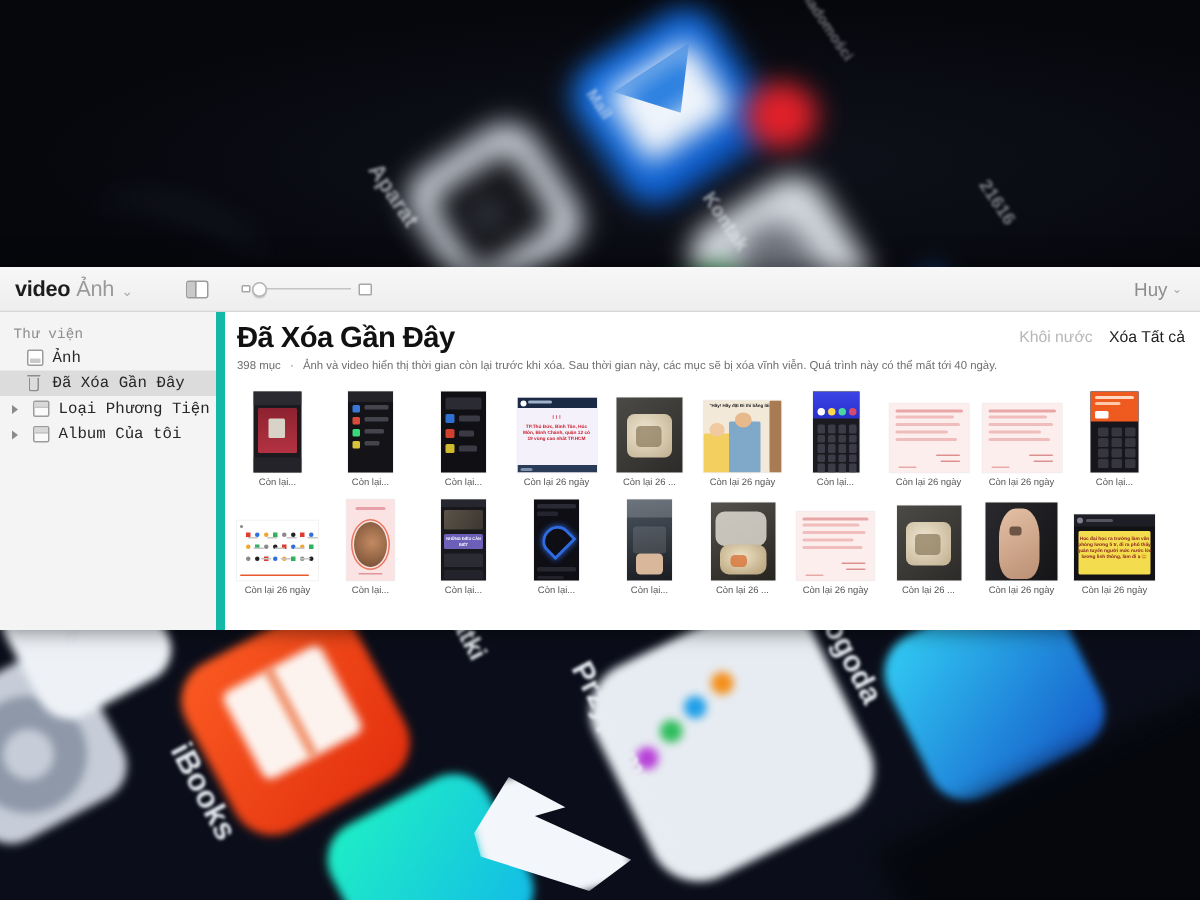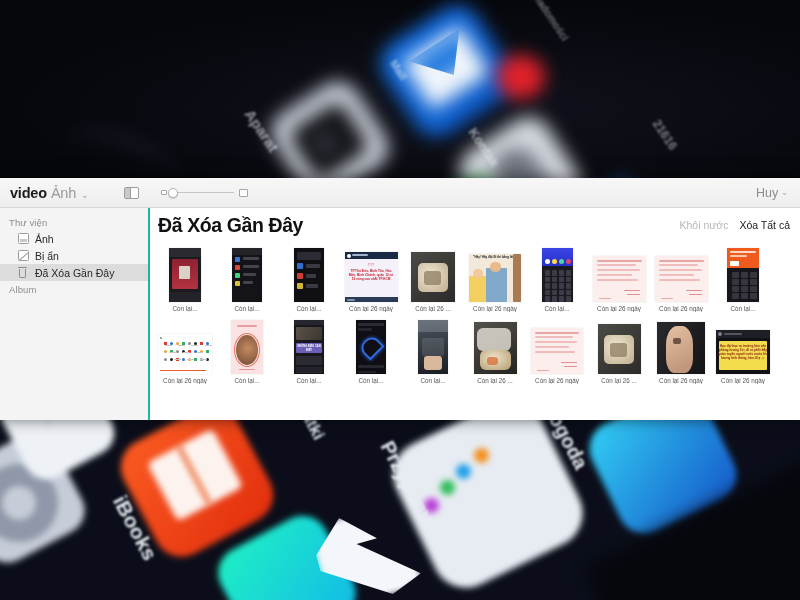--- a/index.html
+++ b/index.html
@@ -72,21 +72,21 @@
     font-size:12.5px; color:#8d8d8d; display:flex; align-items:center; gap:3px;
   }
   #account-menu .chev { font-size:8px; color:#a8a8a8; }
 
   
   #window-body { flex:1; display:flex; min-height:0; }
 
   
   #sidebar {
     width:150px; flex:0 0 150px; background:#f4f4f4;
-    border-right:2px solid #14b8a6; padding-top:6px; overflow:hidden;
+    border-right:6px solid #14b8a6; padding-top:6px; overflow:hidden;font-family:Liberation Mono, monospace;
   }
   .sb-head {
     font-size:9.5px; color:#8e8e8e; padding:3px 0 2px 9px; letter-spacing:.1px;
   }
   .sb-item {
     display:flex; align-items:center; gap:6px;
     height:17px; padding-left:18px; font-size:10.5px; color:#272727;
   }
   .sb-item.selected { background:#dcdcdc; }
   .sb-item .glyph { width:11px; height:11px; flex:0 0 11px; position:relative; color:#9b9b9b; }
@@ -251,48 +251,58 @@
 
     <div id="sidebar">
 
       <div class="sb-head">Thư viện</div>
 
       <div class="sb-item">
         <span class="glyph ico-photos"></span>
         <span>Ảnh</span>
       </div>
 
-      <div class="sb-item">
-        <span class="glyph ico-hidden"></span>
-        <span>Bị ẩn</span>
-      </div>
 
       <div class="sb-item selected">
         <span class="glyph ico-trash">
           <span class="lid"></span>
             <span class="can"></span>
         </span>
         <span>Đã Xóa Gần Đây</span>
       </div>
 
-      <div class="sb-head">Album</div>
-
-
+
+      <div class="sb-item album">
+        <span class="tri"></span>
+        <span class="glyph ico-folder"></span>
+        <span>Loại Phương Tiện</span>
+      </div>
+
+      <div class="sb-item album">
+        <span class="tri"></span>
+        <span class="glyph ico-folder"></span>
+        <span>Album Của tôi</span>
+      </div>
     </div>
 
     <div id="content">
 
       <div id="content-header">
         <div id="page-title">Đã Xóa Gần Đây</div>
         <div id="header-actions">
           <span class="hdr-btn disabled">Khôi nước</span>
           <span class="hdr-btn enabled">Xóa Tất cả</span>
         </div>
       </div>
 
+      <div id="subtitle-row">
+        <span class="cnt">398 mục</span>
+        <span class="sep">·</span>
+        <span>Ảnh và video hiển thị thời gian còn lại trước khi xóa. Sau thời gian này, các mục sẽ bị xóa vĩnh viễn. Quá trình này có thể mất tới 40 ngày.</span>
+      </div>
 
       <div id="photo-grid">
         <div class="grid-row" id="row-0">
             <div class="cell">
               <div class="thumb-wrap">
                 <div class="thumb" style="width: 32px; height: 54px; background: rgb(27, 27, 31);">
                   <div class="t-bar" style="top:0;height:9px;background:#2a2a30"></div>
                <div class="t-line" style="left:3px;top:11px;right:3px;height:30px;background:linear-gradient(#8e2230,#b33242)"></div>
                <div class="t-line" style="left:10px;top:18px;width:11px;height:13px;background:#d9d2c8;border-radius:1px"></div>
                <div class="t-bar" style="bottom:0;height:10px;background:#232329"></div>

